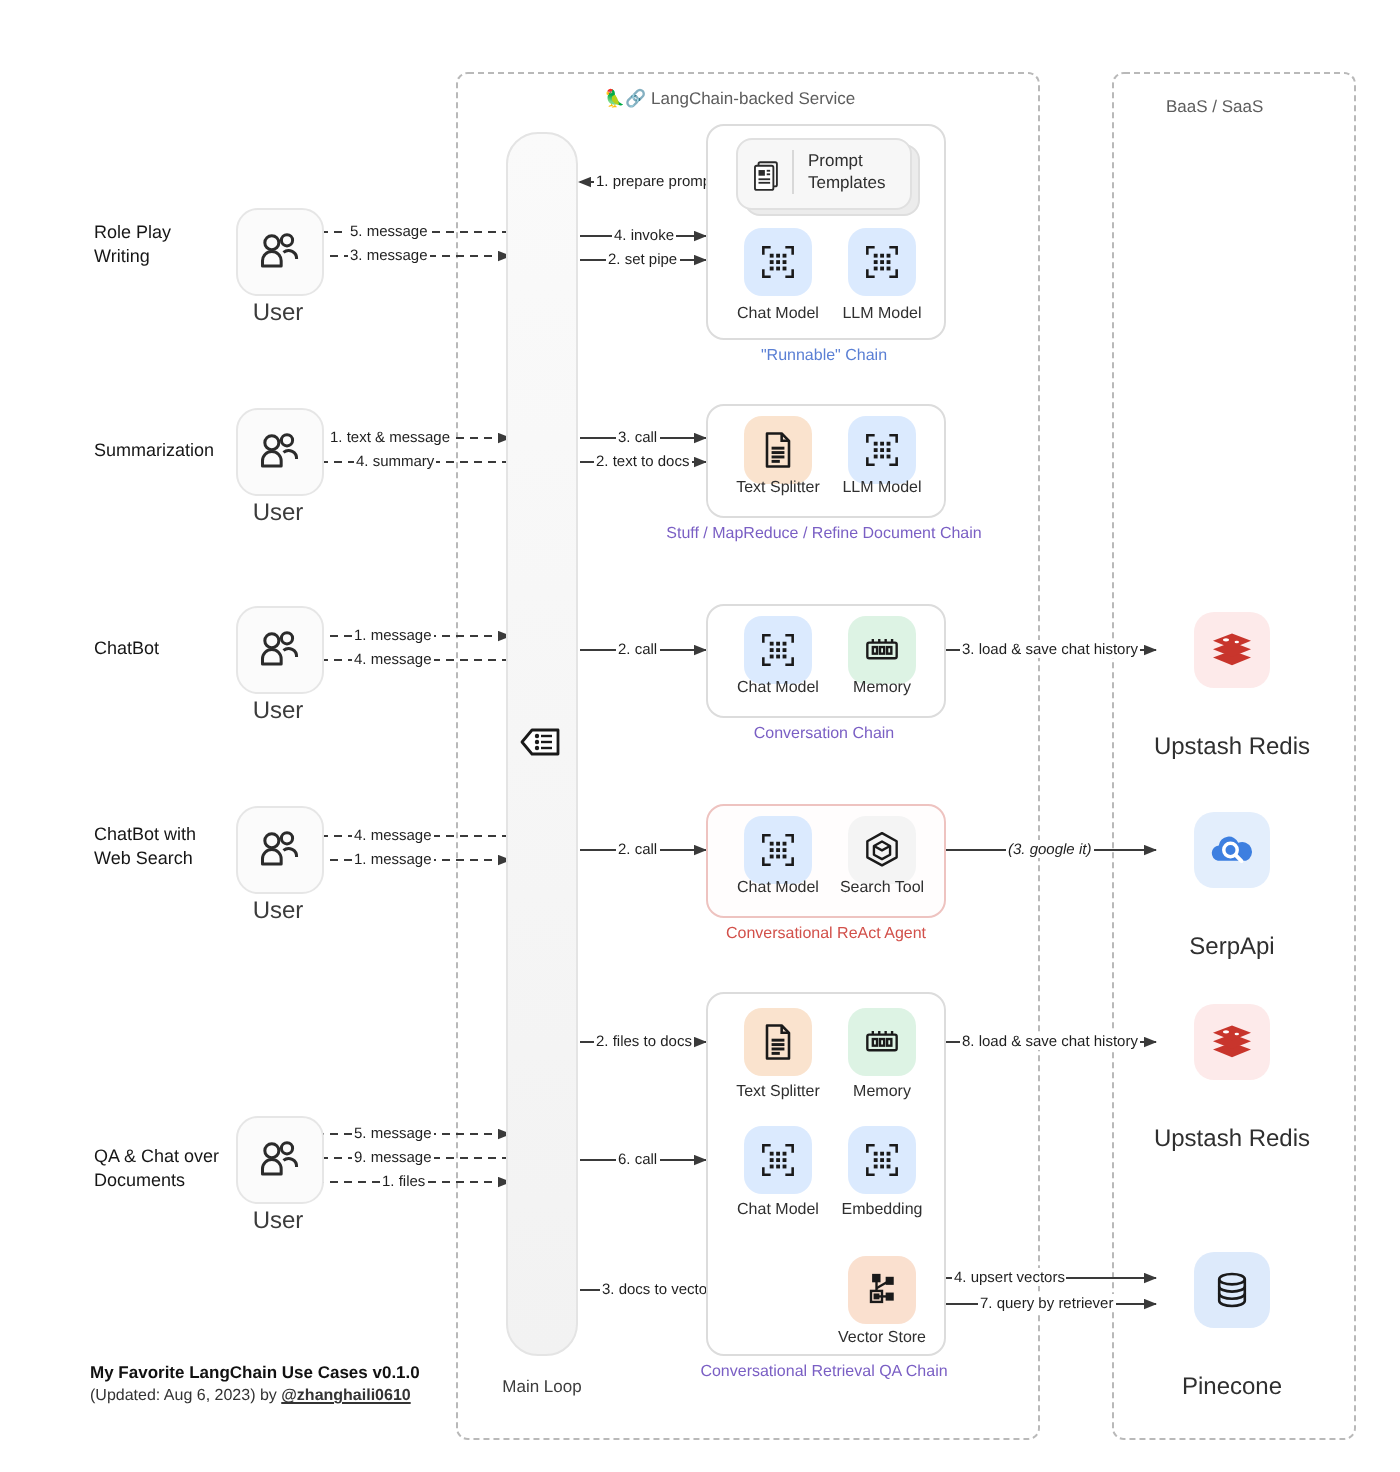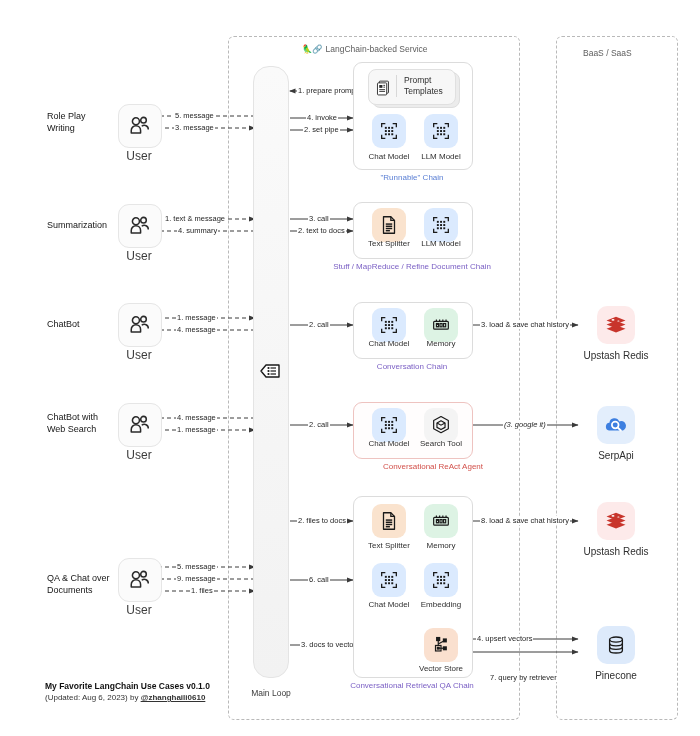--- a/index.html
+++ b/index.html
@@ -50,21 +50,21 @@
            display:flex;align-items:center;}
   .pt-divider{position:absolute;width:1px;background:#d8d8d8;}
   .pt-label{position:absolute;font-size:8.5px;color:#2f2f2f;line-height:11px;}
 
   
   .ext{position:absolute;width:38px;height:38px;border-radius:10px;
        display:flex;align-items:center;justify-content:center;}
   .ext.redis{background:#fdeaea;}
   .ext.serp{background:#e3eefc;}
   .ext.pine{background:#ddeafb;}
-  .ext-cap{position:absolute;text-align:center;font-size:10px;color:#2f2f2f;white-space:nowrap;}
+  .ext-cap{position:absolute;text-align:center;font-size:12px;color:#2f2f2f;white-space:nowrap;margin-top:16px;}
 
   
   .elabel{position:absolute;font-size:7.5px;color:#1f1f1f;white-space:nowrap;
           background:#fff;padding:0 1px;}
 
   
   .footer{position:absolute;left:45px;top:681px;}
   .f1{font-size:8.5px;font-weight:bold;color:#111;}
   .f2{font-size:8px;color:#333;margin-top:2px;}
   .f2 u{text-decoration:underline;font-weight:bold;}
@@ -385,21 +385,21 @@
 
   <div class="tile plain" style="left:424px;top:408px;">
     <svg width="22" height="22" viewBox="0 0 24 24" fill="none" stroke="#1a1a1a" stroke-width="1.3">
       <path d="M12 2.8 L20 7.2 V16 L12 20.4 L4 16 V7.2 z" stroke-linejoin="round"></path>
       <path d="M12 7.4 L16.4 9.8 V14.6 L12 17 L7.6 14.6 V9.8 z" stroke-linejoin="round"></path>
       <path d="M7.6 9.8 L12 12.2 L16.4 9.8"></path>
     </svg>
   </div>
   <div class="tile-cap" style="left:409px;top:439px;width:64px;">Search Tool</div>
 
-  <div class="group-cap" style="left:343px;top:462px;width:140px;color:#d2504a;text-align:right;">Conversational ReAct Agent</div>
+  <div class="group-cap" style="left:343px;top:462px;width:140px;color:#d2504a;">Conversational ReAct Agent</div>
 
   <div class="ext serp" style="left:597px;top:406px;">
     <svg width="26" height="26" viewBox="0 0 24 24">
       <path d="M5.5 17 a3.6 3.6 0 0 1 0.4 -7.1 a4.7 4.7 0 0 1 9 -1.2 a3.9 3.9 0 0 1 3.6 8.3 z" fill="#3d7fe0"></path>
       <circle cx="11.3" cy="12" r="3.1" fill="none" stroke="#fff" stroke-width="1.6"></circle>
       <line x1="13.7" y1="14.4" x2="16.4" y2="17.1" stroke="#fff" stroke-width="1.8" stroke-linecap="round"></line>
     </svg>
   </div>
   <div class="ext-cap" style="left:576px;top:450px;width:80px;">SerpApi</div>
 
@@ -415,21 +415,21 @@
   <div class="user-cap" style="left:118px;top:603px;">User</div>
 
   <div class="elabel" style="left:176px;top:562px;">5. message</div>
   <div class="elabel" style="left:176px;top:574px;">9. message</div>
   <div class="elabel" style="left:190px;top:586px;">1. files</div>
   <div class="elabel" style="left:297px;top:516px;">2. files to docs</div>
   <div class="elabel" style="left:308px;top:575px;">6. call</div>
   <div class="elabel" style="left:300px;top:640px;">3. docs to vectors</div>
   <div class="elabel" style="left:480px;top:516px;">8. load &amp; save chat history</div>
   <div class="elabel" style="left:476px;top:634px;">4. upsert vectors</div>
-  <div class="elabel" style="left:489px;top:647px;margin-top:26px;">7. query by retriever</div>
+  <div class="elabel" style="left:489px;top:647px;">7. query by retriever</div>
 
   <div class="group" style="left:353px;top:496px;width:118px;height:180px;"></div>
 
   <div class="tile peach" style="left:372px;top:504px;">
     <svg width="22" height="22" viewBox="0 0 24 24" fill="none" stroke="#1a1a1a" stroke-width="1.4">
       <path d="M6 3 h8 l4 4 v14 H6 z" stroke-linejoin="round"></path>
       <path d="M14 3 v4 h4"></path>
       <g stroke="#1a1a1a" stroke-width="1.6">
         <line x1="8.5" y1="11" x2="15.5" y2="11"></line>
           <line x1="8.5" y1="13.4" x2="15.5" y2="13.4"></line>

